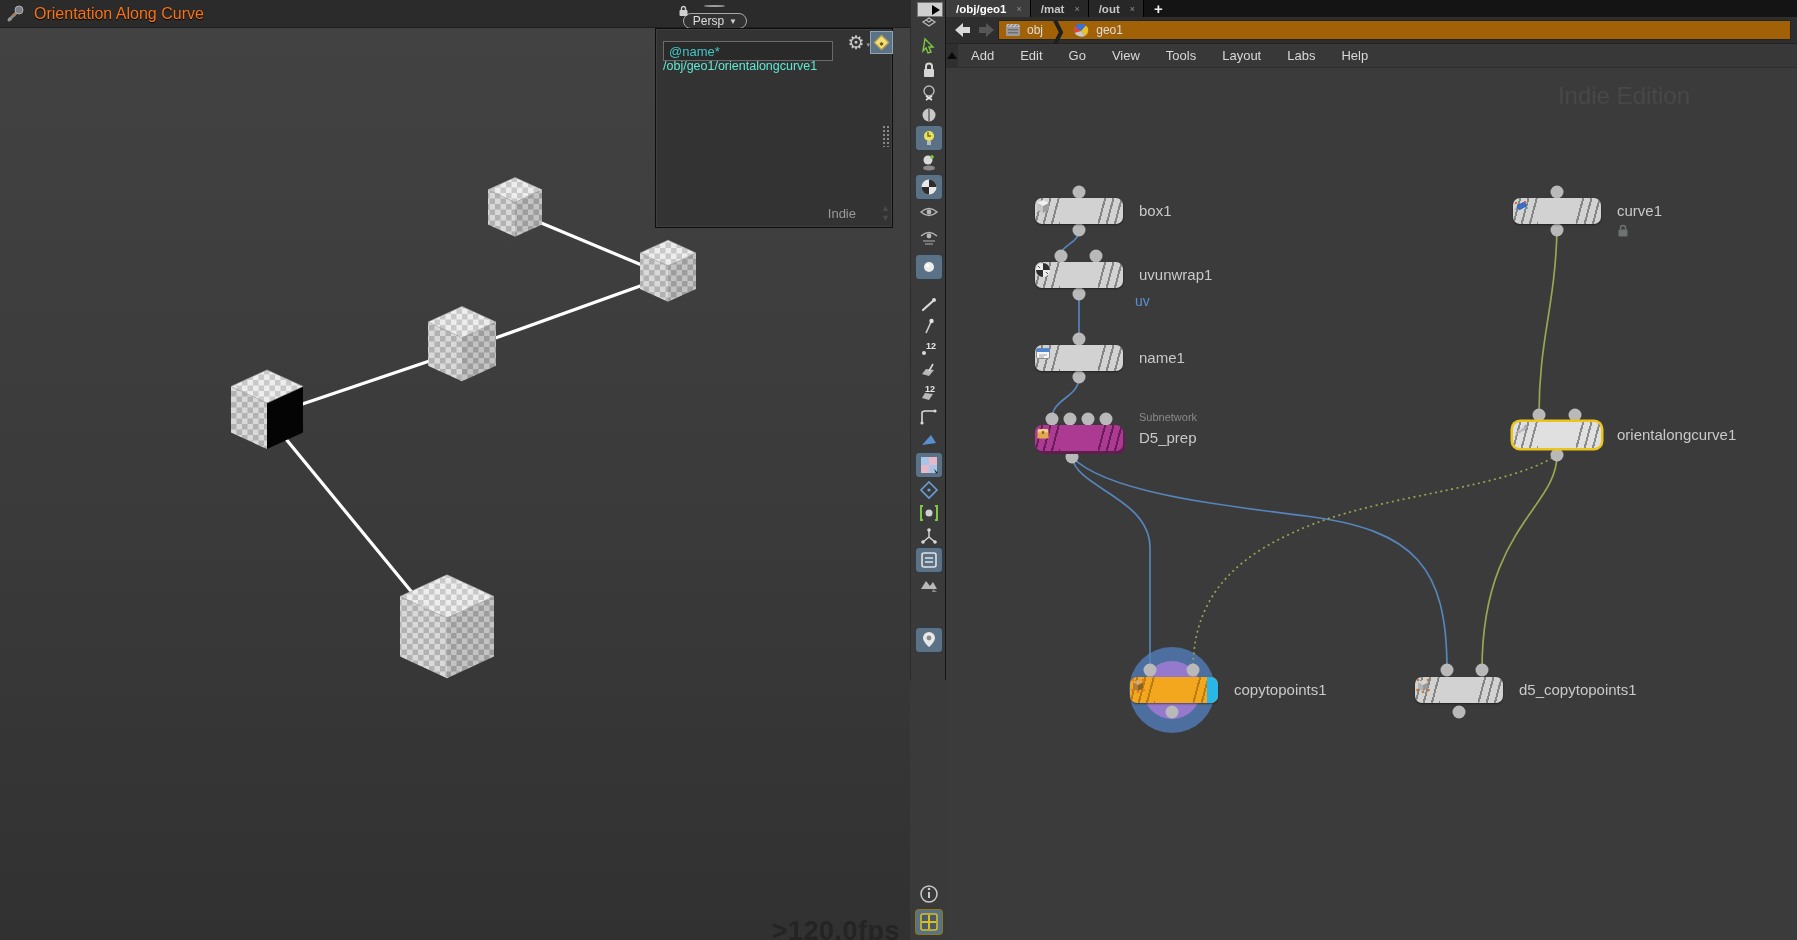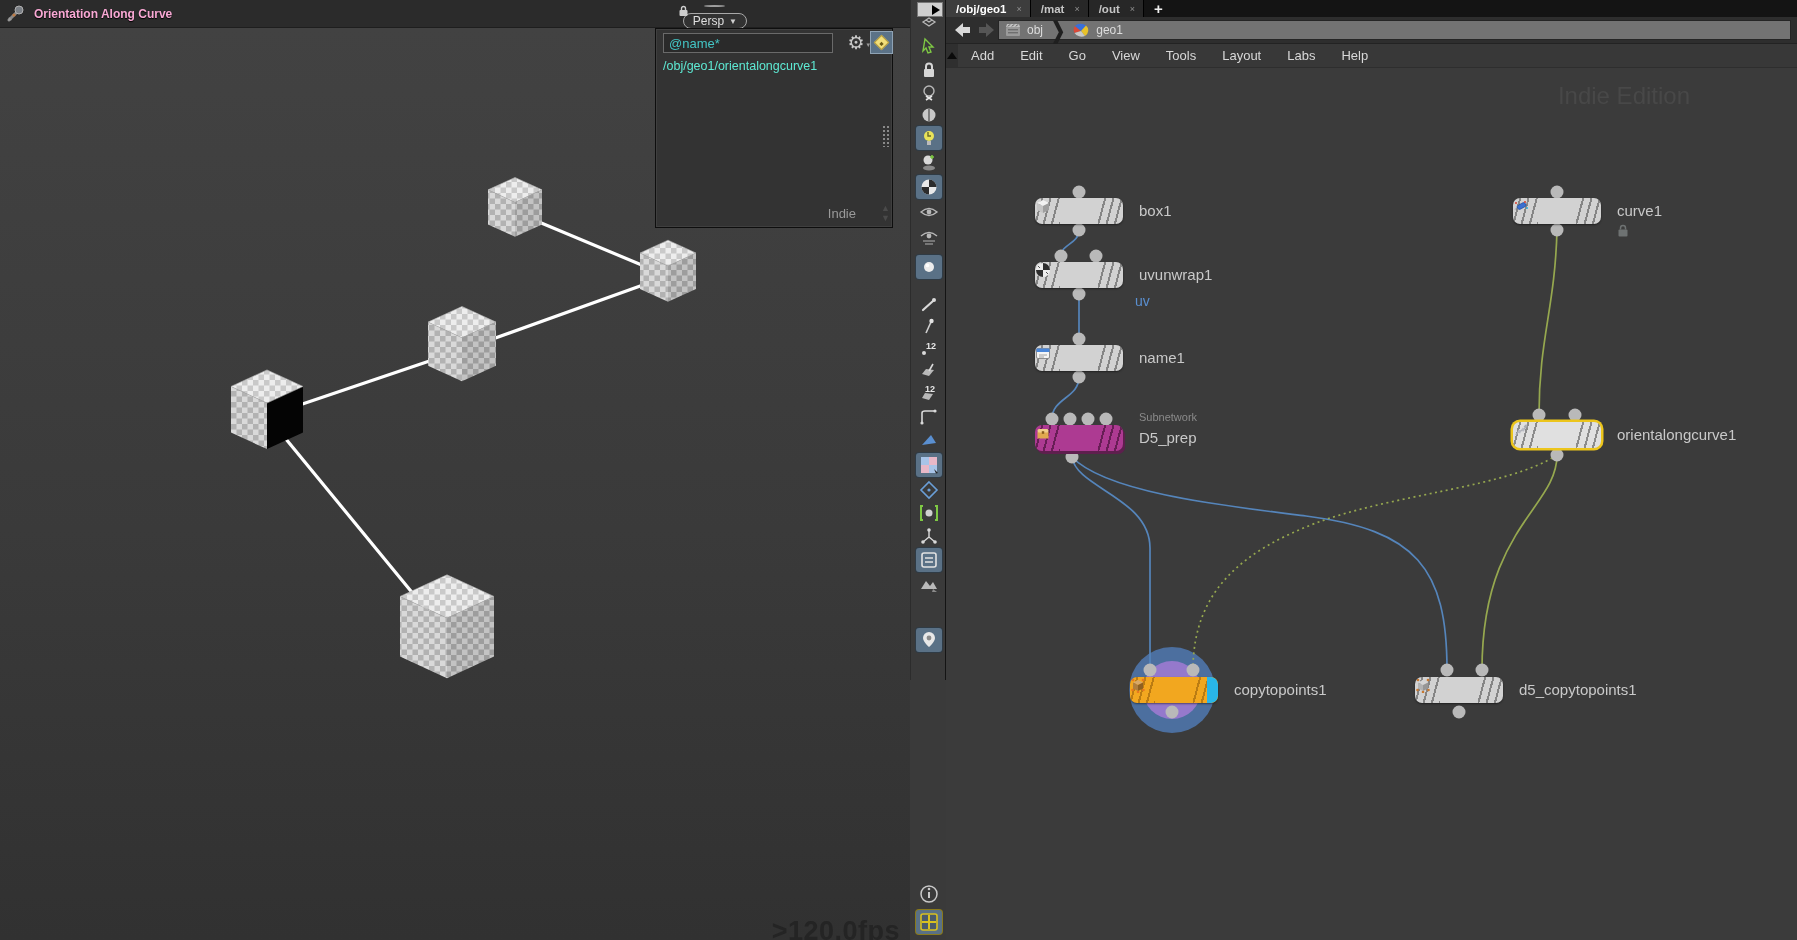--- a/index.html
+++ b/index.html
@@ -4,41 +4,41 @@
 <style>
   * { margin:0; padding:0; box-sizing:border-box; }
   html,body { width:1797px; height:940px; overflow:hidden; background:#3a3a3a;
     font-family:"Liberation Sans", sans-serif; }
   .app { position:relative; width:1797px; height:940px; }
 
   
   .vp { position:absolute; left:0; top:0; width:910px; height:940px; background:#383838; }
   .vp-header { position:absolute; left:0; top:0; width:910px; height:28px;
     background:#2b2b2b; border-bottom:1px solid #1e1e1e; display:flex; align-items:center; }
-  .vp-title { color:#f9a8d4; font-weight:bold; font-size:12px; margin-left:8px;
+  .vp-title { color:#f97316; font-weight:normal; font-size:16px; margin-left:8px;
     text-shadow:0 1px 1px #000; }
   .vp-tab-icon { width:20px; height:20px; margin-left:6px; opacity:.85; }
   .vp-canvas { position:absolute; left:0; top:28px; width:910px; height:912px;
     background:linear-gradient(#424242, #3a3a3a 55%, #313131); }
   .vp-canvas svg { position:absolute; left:0; top:0; }
 
   .vp-controls { position:absolute; top:4px; right:158px; height:22px; display:flex; gap:6px; align-items:center; }
   .lockring { width:21px; height:21px; border:1.5px solid #9f9f9f; border-radius:50%;
     background:#333; display:flex; align-items:center; justify-content:center; }
   .pill { height:20px; border:1.5px solid #a8a8a8; border-radius:11px; background:#323232;
     color:#dedede; font-size:12px; display:flex; align-items:center; padding:0 9px; gap:5px; }
   .pill .caret { font-size:8px; color:#cfcfcf; }
 
   .fps { position:absolute; right:10px; bottom:-7px; font-size:27px; font-weight:bold;
     color:#242424; letter-spacing:.5px; }
 
   
   .overlay { position:absolute; left:655px; top:0px; width:238px; height:200px;
     background:#333333; border:1px solid #0e0e0e; box-shadow:0 0 0 1px #3f3f3f inset; }
-  .ov-query { position:absolute; left:7px; top:4px; width:170px; height:20px;
+  .ov-query { position:absolute; left:7px; top:12px; width:170px; height:20px;
     background:#2a2a2a; border:1px solid #6a6a6a; color:#43c5c5; font-size:13px;
     display:flex; align-items:center; padding:0 5px; }
   .ov-gear { position:absolute; left:188px; top:2px; width:24px; height:24px;
     color:#c9c9c9; font-size:19px; line-height:24px; text-align:center; }
   .ov-gear:after { content:"▾"; position:absolute; right:-2px; bottom:-2px; font-size:7px; color:#999; }
   .ov-diamond { position:absolute; left:214px; top:2px; width:23px; height:23px;
     background:#5b7287; border:1px solid #8fa3b5; display:flex; align-items:center; justify-content:center; }
   .ov-diamond .dia { width:11px; height:11px; background:#f2df7a; border:1px solid #b49b3c;
     transform:rotate(45deg); position:relative; }
   .ov-diamond .dia:after { content:""; position:absolute; left:4px; top:4px; width:3px; height:3px;
@@ -69,21 +69,21 @@
   .tab { display:flex; align-items:center; gap:10px; padding:0 8px 0 10px; font-size:11.5px;
     font-weight:bold; color:#c6c6c6; background:#272727; border-right:1px solid #000; }
   .tab.active { background:#3d3d3d; color:#ffffff; }
   .tab .x { font-size:9px; color:#8f8f8f; font-weight:normal; }
   .tab-plus { color:#efefef; font-size:15px; font-weight:bold; padding:0 10px; display:flex; align-items:center; }
 
   .pathbar { position:absolute; left:0; top:17px; width:851px; height:27px; background:#2e2e2e;
     border-bottom:1px solid #232323; }
   .nav-arrow { position:absolute; top:5px; width:18px; height:16px; }
   .path-field { position:absolute; left:52px; top:3px; right:6px; bottom:3px;
-    background:#737373; border:1px solid #252525; display:flex; align-items:center; padding:0 6px; gap:6px; }
+    background:#a16207; border:1px solid #252525; display:flex; align-items:center; padding:0 6px; gap:6px; }
   .crumb { color:#dcdcdc; font-size:12px; }
   .crumb-sep { color:#1f1f1f; font-size:17px; font-weight:bold; transform:scaleY(1.3); margin:0 2px; }
 
   .menubar { position:absolute; left:0; top:44px; width:851px; height:24px; background:#383838;
     border-bottom:1px solid #2e2e2e; display:flex; align-items:center; }
   .menu-collapse { width:12px; height:100%; background:#2f2f2f; display:flex; align-items:center;
     justify-content:center; }
   .menu-collapse .tri { width:0; height:0; border-bottom:7px solid #0a0a0a;
     border-left:5px solid transparent; border-right:5px solid transparent; }
   .menu-item { color:#d8d8d8; font-size:13px; padding:0 13px; }

